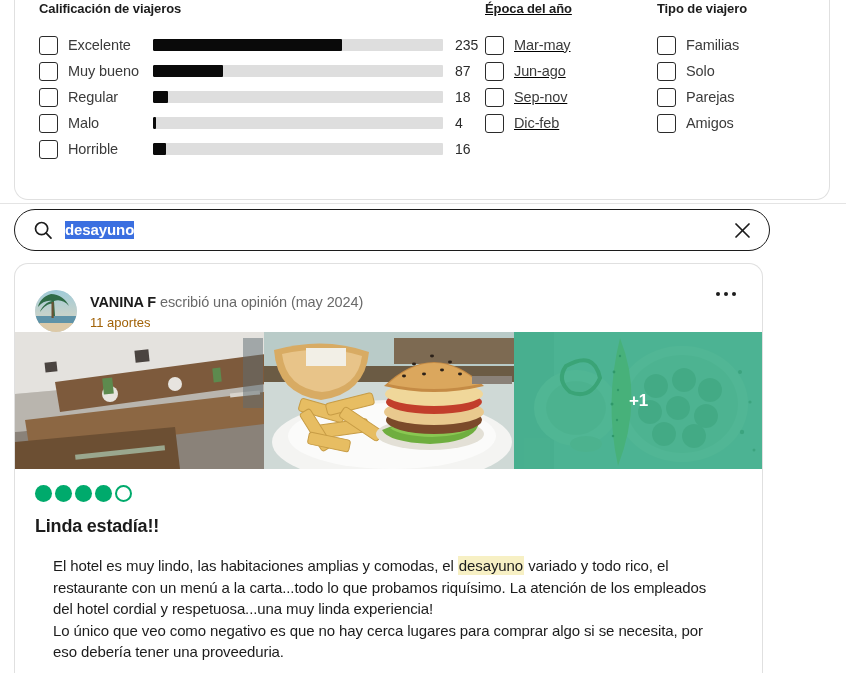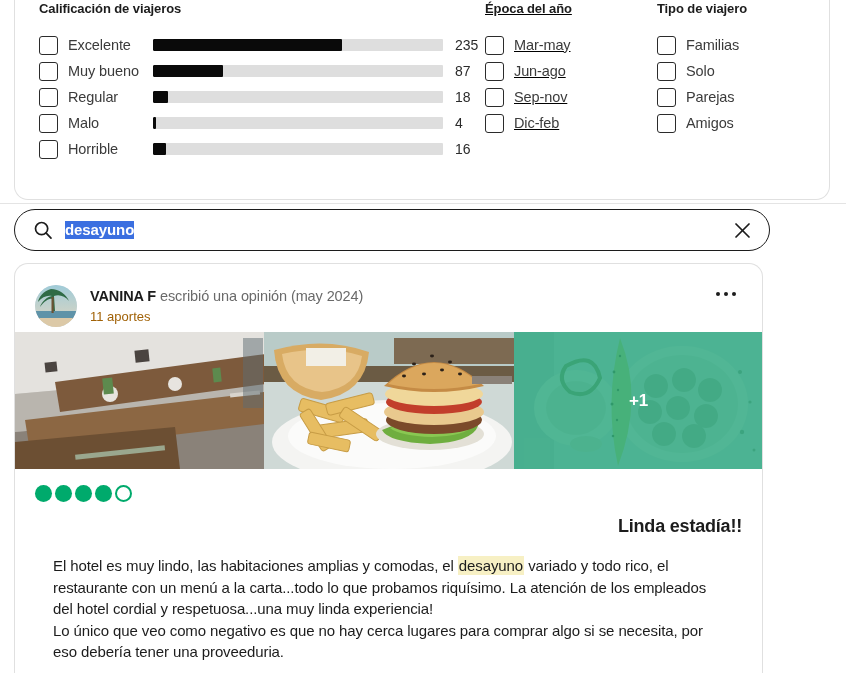--- a/index.html
+++ b/index.html
@@ -149,21 +149,21 @@
     width: 749px;
     height: 430px;
     border: 1px solid #e0e0e0;
     border-bottom: none;
     border-radius: 14px 14px 0 0;
     background: #fff;
     overflow: hidden;
   }
   .review-head {
     display: flex;
-    align-items: center;
+    align-items: flex-end;
     padding: 16px 16px 0 20px;
     height: 68px;
     position: relative;
   }
   .avatar {
     width: 42px; height: 42px;
     border-radius: 50%;
     overflow: hidden;
     flex: 0 0 42px;
     background: #c7d7de;
@@ -242,21 +242,20 @@
     background: transparent;
     border: 2px solid #00aa6c;
   }
   .review-title {
     font-size: 18px;
     font-weight: bold;
     color: #1c1c1c;
     margin: 0 0 12px 0;
     letter-spacing: -0.2px;
     line-height: 22px;
-    text-align: right;
   }
   .review-text {
     font-size: 15px;
     color: #1c1c1c;
     line-height: 21.5px;
     letter-spacing: -0.1px;
     margin: 18px;
     max-width: 710px;
   }
   .review-text mark {

